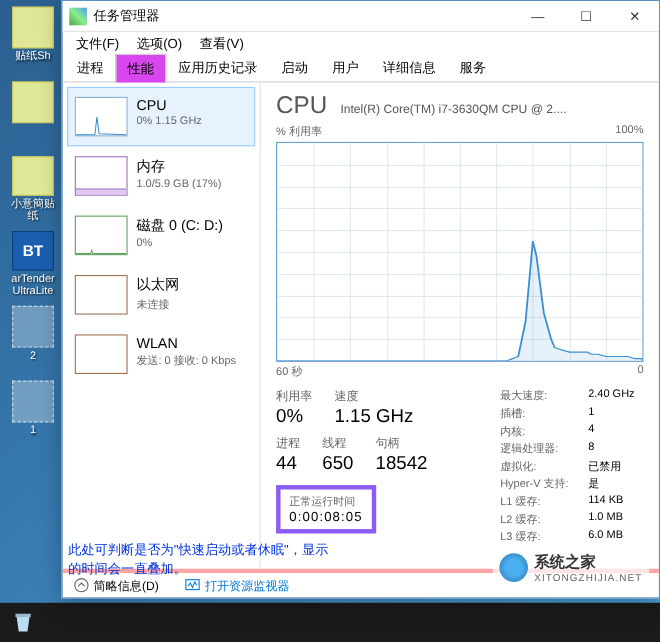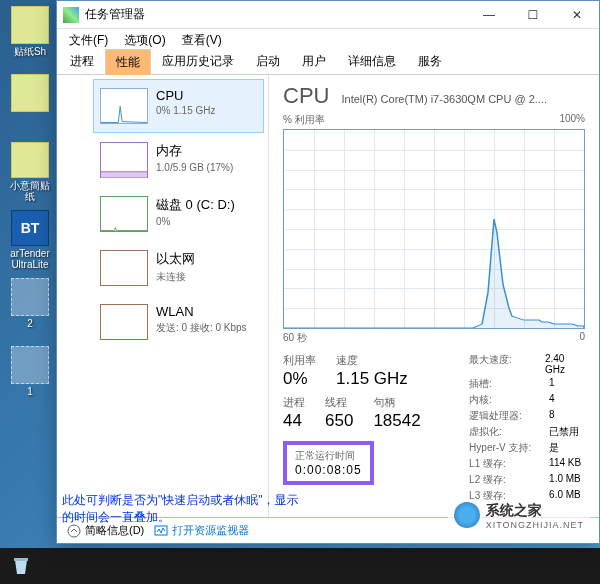--- a/index.html
+++ b/index.html
@@ -22,23 +22,23 @@
 .titlebar .app-icon { width: 16px; height: 16px; margin: 0 6px; background: linear-gradient(45deg, #4a9f4a, #8aef8a, #4a9fef); }
 .titlebar .title { flex: 1; font-size: 12px; }
 .titlebar .win-controls { display: flex; }
 .titlebar .win-btn { width: 44px; height: 28px; display: flex; align-items: center; justify-content: center; font-size: 12px; color: #333; }
 
 .menubar { height: 22px; display: flex; align-items: center; padding: 0 6px; font-size: 12px; gap: 4px; }
 .menubar .menu-item { padding: 2px 6px; }
 
 .tabbar { height: 24px; display: flex; align-items: flex-end; padding: 0 2px; border-bottom: 1px solid #d0d0d0; font-size: 12px; }
 .tabbar .tab { padding: 4px 10px; border: 1px solid transparent; border-bottom: none; }
-.tabbar .tab.active { border-color: #d0d0d0; background: #fdba74; position: relative; top: 1px; }
-
-.content { flex: 1; display: flex; overflow: hidden; padding-left: 32px; }
+.tabbar .tab.active { border-color: #d0d0d0; background: #d946ef; position: relative; top: 1px; }
+
+.content { flex: 1; display: flex; overflow: hidden; }
 
 .sidebar { width: 180px; border-right: 1px solid #e0e0e0; overflow-y: auto; padding: 4px; }
 .side-item { display: flex; padding: 8px 6px; gap: 8px; border: 1px solid transparent; }
 .side-item.selected { background: #e6f3ff; border: 1px solid #99ccff; }
 .side-chart { width: 48px; height: 36px; border: 1px solid #8aafcf; background: white; position: relative; flex-shrink: 0; }
 .side-chart.mem { border-color: #a070c0; }
 .side-chart.disk { border-color: #60a060; }
 .side-chart.eth { border-color: #a07050; }
 .side-chart.wlan { border-color: #a07050; }
 .side-info { flex: 1; font-size: 11px; }
@@ -65,25 +65,25 @@
 .stat-col { margin-right: 20px; }
 .uptime-box { border: 4px solid #8b5cf6; padding: 4px 8px; display: inline-block; margin-top: 4px; }
 .uptime-box .lbl { font-size: 10px; color: #666; }
 .uptime-box .val { font-size: 12px; letter-spacing: 1px; }
 .spec-row { display: flex; margin-bottom: 2px; }
 .spec-row .k { width: 80px; color: #666; }
 .spec-row .v { }
 
 .annotation { position: absolute; color: #0033dd; font-size: 12px; z-index: 100; line-height: 1.4; }
 
-.footer { height: 26px; border-top: 1px solid #fca5a5; display: flex; align-items: center; padding: 0 10px; font-size: 11px; gap: 10px; }
+.footer { height: 26px; border-top: 4px solid #fca5a5; display: flex; align-items: center; padding: 0 10px; font-size: 11px; gap: 24px; }
 .footer .toggle { display: flex; align-items: center; gap: 4px; cursor: pointer; }
 .footer .link { color: #0078d4; cursor: pointer; display: flex; align-items: center; gap: 4px; }
 
-.watermark { position: absolute; right: 10px; bottom: 52px; z-index: 200; display: flex; gap: 6px; color: #333; font-size: 14px; font-weight: bold; background: rgba(255,255,255,0.7); padding: 2px 6px; }
+.watermark { position: absolute; right: 10px; bottom: 52px; z-index: 200; display: flex; align-items: center; gap: 6px; color: #333; font-size: 14px; font-weight: bold; background: rgba(255,255,255,0.7); padding: 2px 6px; }
 .watermark .logo { width: 26px; height: 26px; background: radial-gradient(circle, #4aafef 40%, #2a6faf 100%); border-radius: 50%; position: relative; }
 .watermark .sub { font-size: 9px; font-weight: normal; color: #666; letter-spacing: 1px; }
 </style>
 </head>
 <body>
 
 <div class="desktop-icons">
   <div class="desktop-icon">
       <div class="ico"></div>
       <div class="lbl">贴纸Sh</div>

